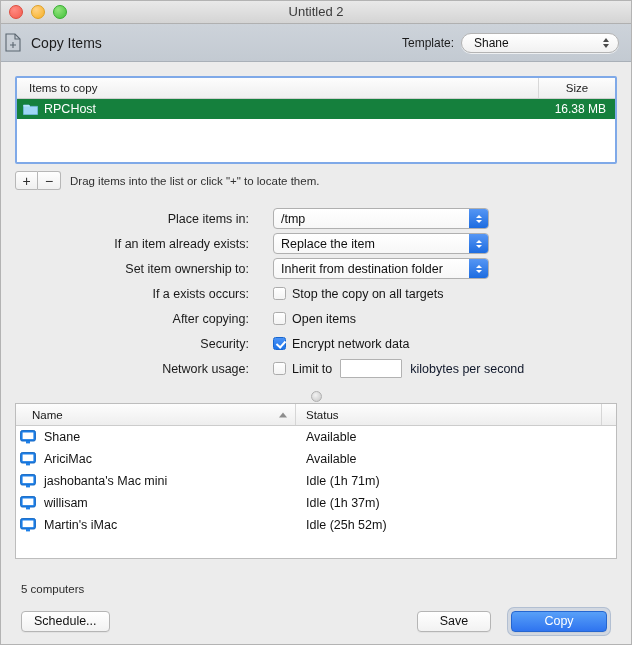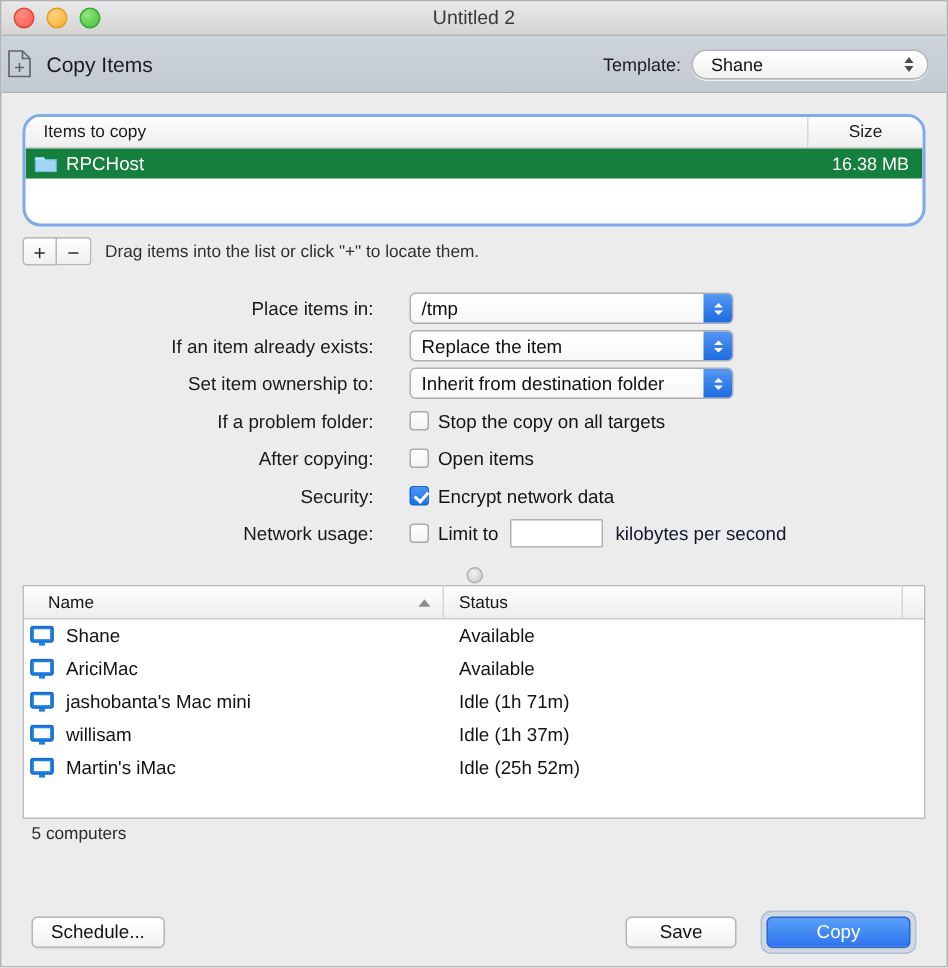--- a/index.html
+++ b/index.html
@@ -73,23 +73,23 @@
   .tri-up   { width: 0; height: 0; border-left: 3.5px solid transparent; border-right: 3.5px solid transparent; border-bottom: 4px solid #4a4a4a; }
   .tri-down { width: 0; height: 0; border-left: 3.5px solid transparent; border-right: 3.5px solid transparent; border-top: 4px solid #4a4a4a; }
 
   
   .body { padding: 0; }
 
   
   .items-box {
     margin: 14px 14px 0 14px;
     border: 2px solid #7fa9e8;
-    border-radius: 12px;
+    border-radius: 2px;
     background: #ffffff;
-    height: 75px;
+    height: 88px;
     box-sizing: border-box;
     overflow: hidden;
   }
   .items-header {
     display: flex; height: 20px;
     background: linear-gradient(to bottom, #fdfdfd 0%, #efefef 100%);
     border-bottom: 1px solid #cfcfcf;
     font-size: 11.5px; color: #1c1c1c;
   }
   .ih-name { flex: 1; display: flex; align-items: center; padding-left: 12px; border-right: 1px solid #d8d8d8; }
@@ -201,21 +201,21 @@
     border-left: 4px solid transparent; border-right: 4px solid transparent;
     border-bottom: 5px solid #8d8d8d;
   }
   .th-status { flex: 1; display: flex; align-items: center; padding-left: 10px; border-right: 1px solid #d6d6d6; }
   .th-end { width: 14px; }
   .trow { display: flex; align-items: center; height: 22px; font-size: 12.5px; color: #131313; }
   .td-name { width: 280px; display: flex; align-items: center; padding-left: 4px; box-sizing: border-box; }
   .td-status { flex: 1; padding-left: 10px; }
   .mon-icon { width: 16px; height: 14px; margin-right: 8px; flex: none; }
 
-  .count { margin: 4px 0 0 20px; font-size: 11.5px; color: #2b2b2b; }
+  .count { margin: 24px 0 0 20px; font-size: 11.5px; color: #2b2b2b; }
 
   
   .footer {
     position: absolute; left: 0; right: 0; bottom: 0;
     height: 46px; padding: 0 20px;
     display: flex; align-items: center;
     box-sizing: border-box;
   }
   .btn {
     height: 21px; min-width: 74px; padding: 0 12px;
@@ -326,21 +326,21 @@
         <div class="select w1">
           <span>Inherit from destination folder</span>
           <span class="sel-btn">
             <span class="tri-up"></span>
               <span class="tri-down"></span>
           </span>
         </div>
       </div>
 
       <div class="frow">
-        <div class="flabel">If a problem folder:</div>
+        <div class="flabel">If a exists occurs:</div>
         <div class="checkline">
           <span class="cbox"></span>
           <span>Stop the copy on all targets</span>
         </div>
       </div>
 
       <div class="frow">
         <div class="flabel">After copying:</div>
         <div class="checkline">
           <span class="cbox"></span>

